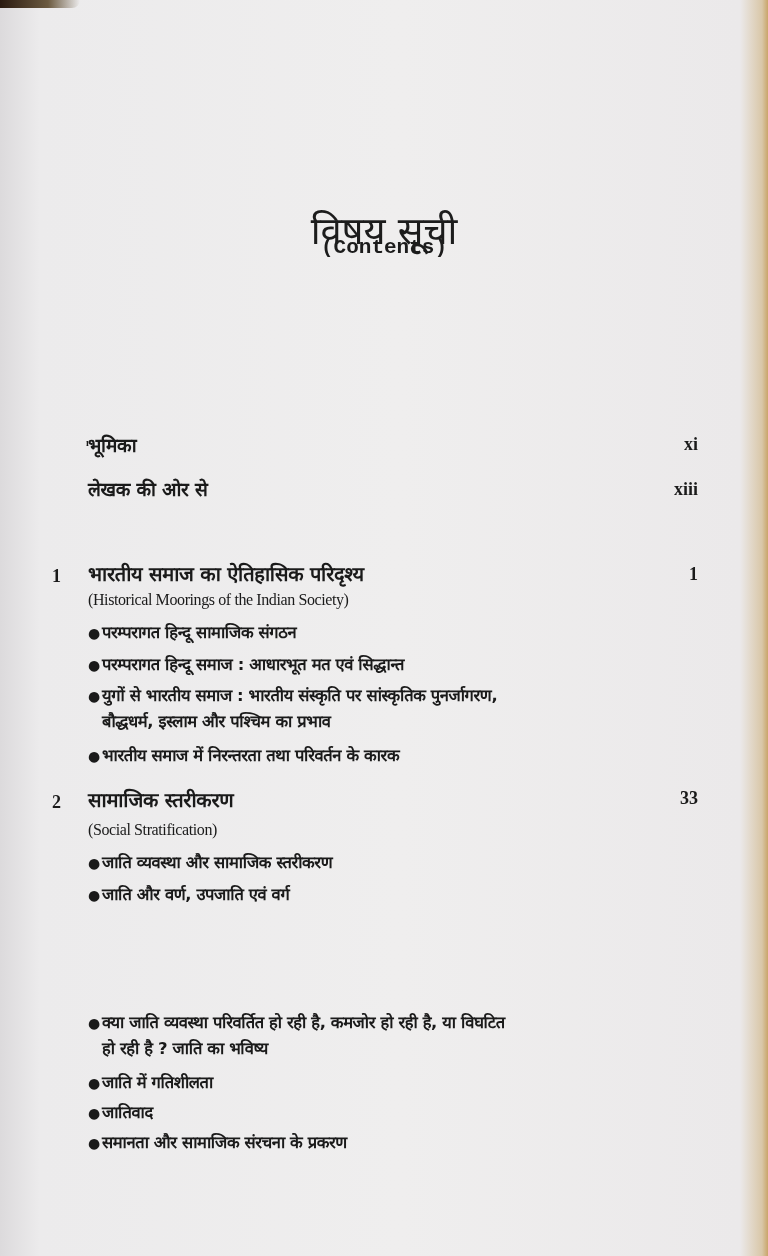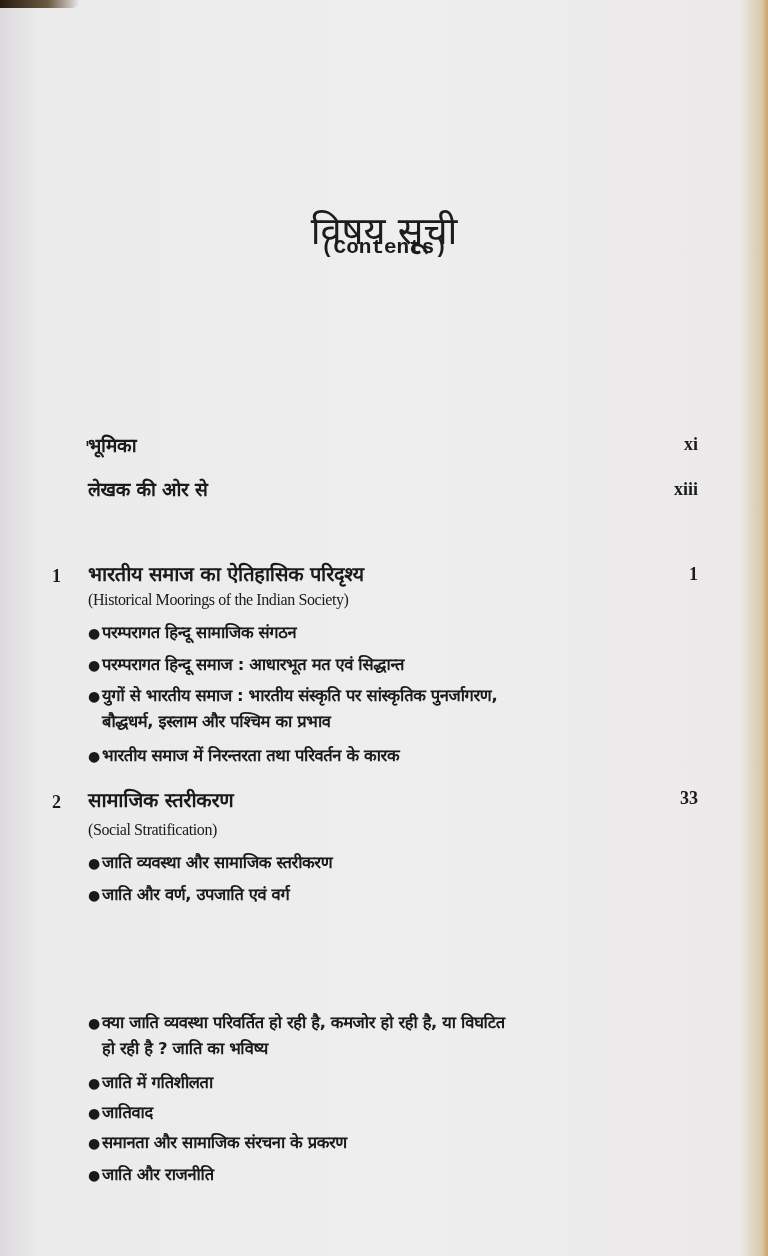--- a/index.html
+++ b/index.html
@@ -108,16 +108,13 @@
   </div>
   <div class="bullet" style="top:1070px">
     <span class="dot">●</span><span>जाति में गतिशीलता</span>
   </div>
   <div class="bullet" style="top:1100px">
     <span class="dot">●</span><span>जातिवाद</span>
   </div>
   <div class="bullet" style="top:1130px">
     <span class="dot">●</span><span>समानता और सामाजिक संरचना के प्रकरण</span>
   </div>
-  <div class="bullet" style="top:1162px">
-    <span class="dot">●</span><span>जाति और राजनीति</span>
-  </div>
 </div>
 
 </body></html>

